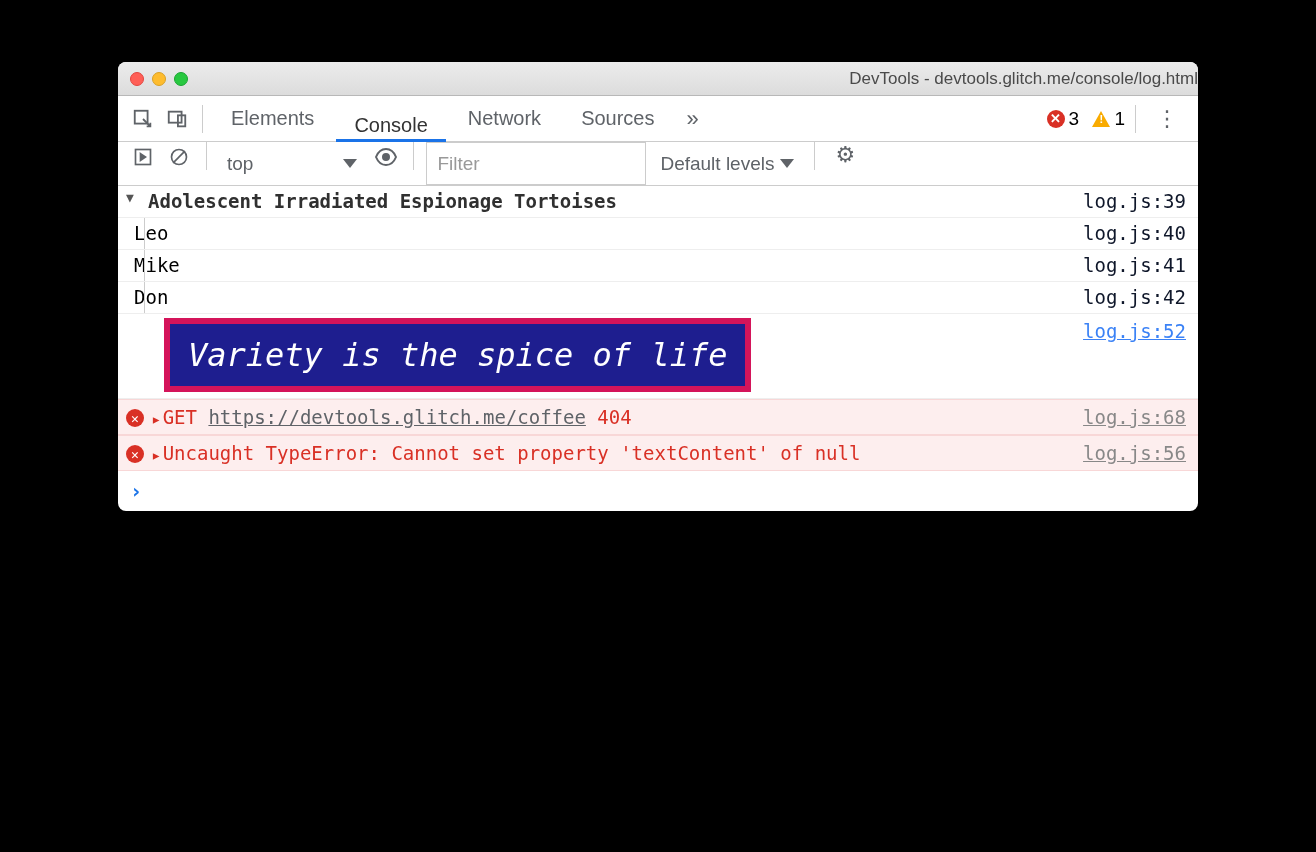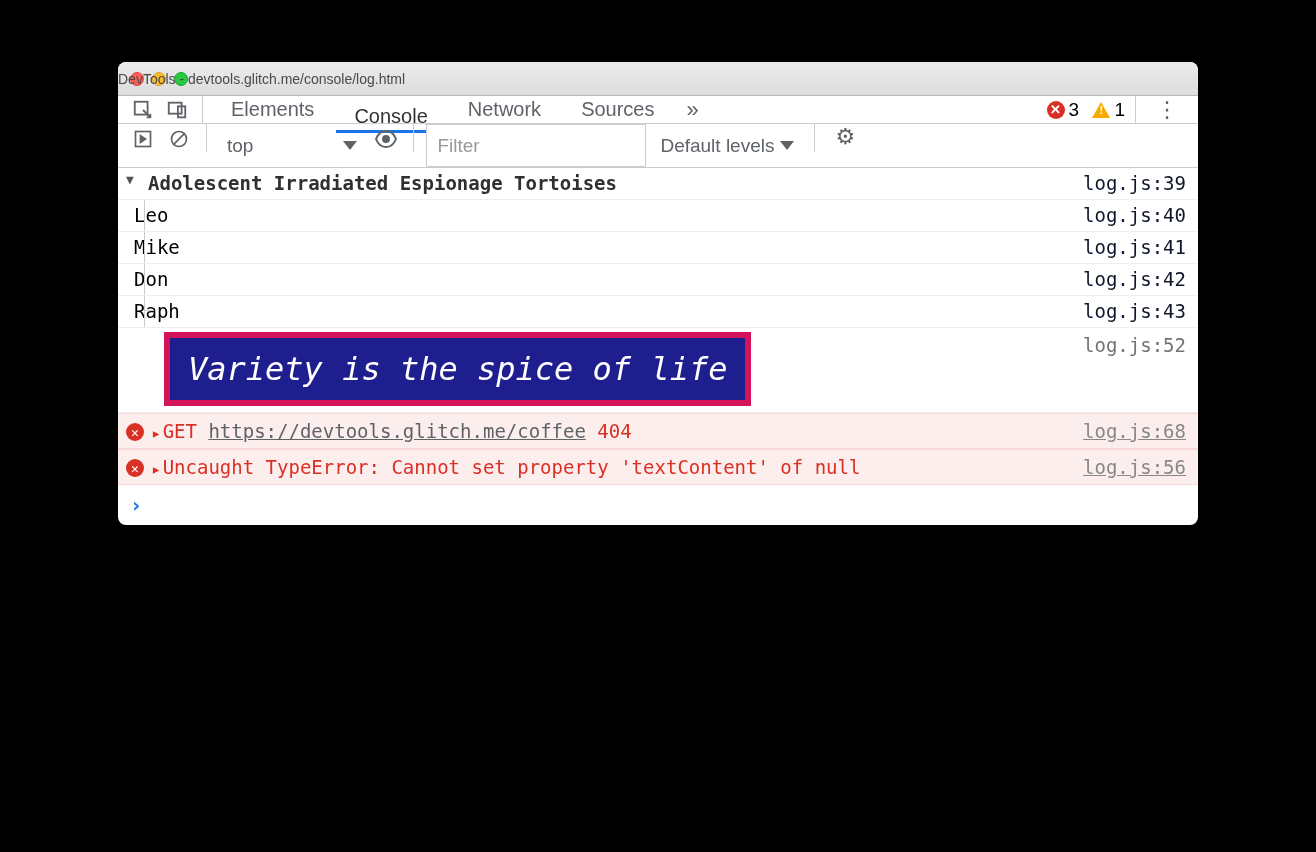--- a/index.html
+++ b/index.html
@@ -30,27 +30,27 @@
     position: relative;
   }
   .traffic-lights { display: flex; gap: 8px; }
   .tl { width: 14px; height: 14px; border-radius: 50%; }
   .tl.red { background: #ff5f57; border: 1px solid #e24640; }
   .tl.yellow { background: #febc2e; border: 1px solid #d9a126; }
   .tl.green { background: #28c840; border: 1px solid #1ba533; }
   .titlebar-title {
     position: absolute;
     left: 0; right: 0;
-    text-align: left;
-    font-size: 14px;
+    text-align: right;
+    font-size: 17px;
     color: #4a4a4a;
     pointer-events: none;
   }
   .tabs-row {
-    height: 28px;
+    height: 46px;
     display: flex;
     align-items: center;
     border-bottom: 1px solid #ccc;
     padding: 0 10px;
     gap: 4px;
   }
   .icon-btn {
     width: 30px; height: 30px;
     display: flex; align-items: center; justify-content: center;
     color: #5f6368;
@@ -179,21 +179,21 @@
     display: inline-block;
     background: #1e1e8f;
     color: #fff;
     font-style: italic;
     font-size: 32px;
     padding: 12px 18px;
     border: 6px solid #d4145a;
     margin-top: 4px;
   }
   .styled-line { display: flex; align-items: flex-start; }
-  .styled-line .src { margin-left: auto; color: #737373; padding-top: 6px; }
+  .styled-line .src { margin-left: auto; color: #3b82f6; text-decoration: underline; padding-top: 6px; }
 
   .error-row {
     background: #fdeeee;
     color: #d93025;
     border-top: 1px solid #f8d7d7;
     border-bottom: 1px solid #f8d7d7;
     padding: 6px 12px 6px 8px;
     display: flex;
     align-items: flex-start;
   }
@@ -312,24 +312,20 @@
       <span class="src">log.js:40</span>
     </div>
     <div class="row group-child">
       <div class="content">Mike</div>
       <span class="src">log.js:41</span>
     </div>
     <div class="row group-child">
       <div class="content">Don</div>
       <span class="src">log.js:42</span>
     </div>
-    <div class="row group-child group-last">
-      <div class="content">Raph</div>
-      <span class="src">log.js:43</span>
-    </div>
 
     <div class="styled-row">
       <div class="styled-line">
         <div class="styled-box">Variety is the spice of life</div>
         <span class="src">log.js:52</span>
       </div>
     </div>
 
     <div class="error-row">
       <span class="err-circle">✕</span>

